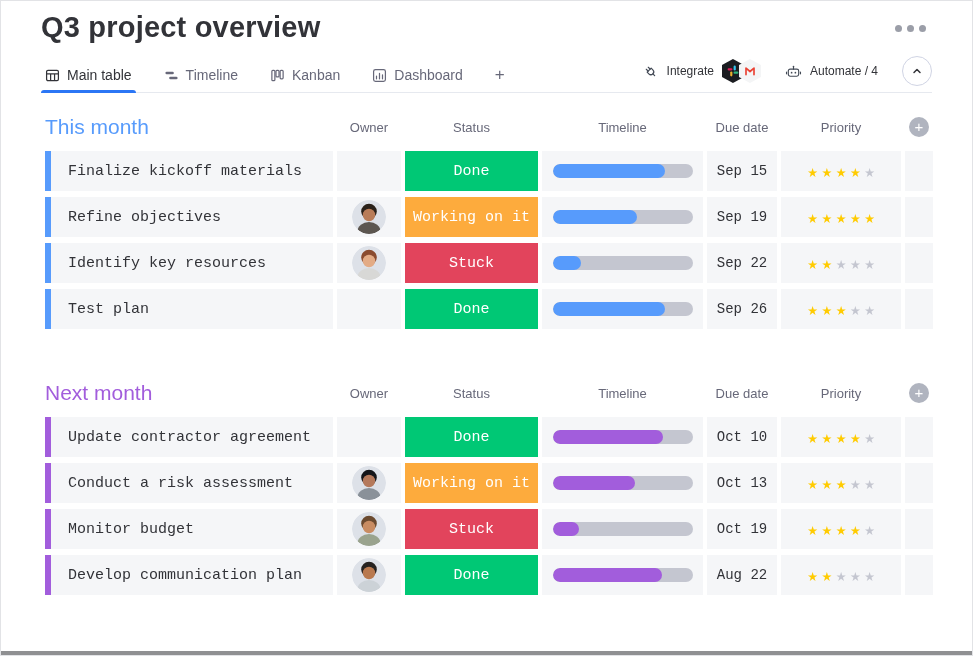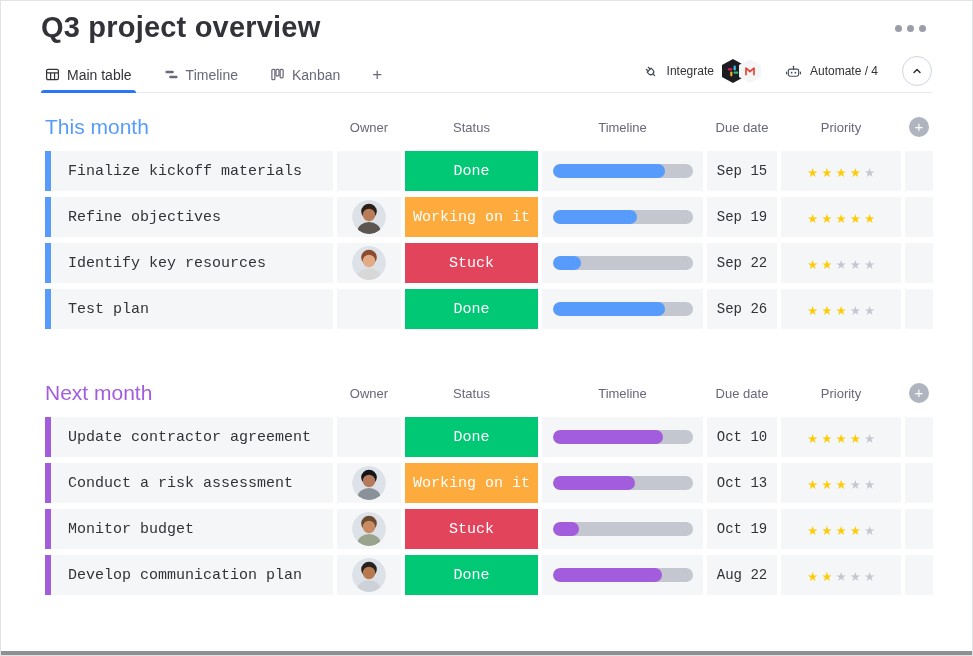--- a/index.html
+++ b/index.html
@@ -14,21 +14,21 @@
     color: #323338;
   }
   
   .board-header { display:flex; justify-content:space-between; align-items:flex-start; padding: 10px 44px 0 40px; }
   .board-title { margin:0; font-size:29px; font-weight:700; color:#323338; letter-spacing:.2px; }
   .dots-btn { border:none; background:none; display:flex; gap:5px; padding:6px 2px; margin-top:8px; cursor:pointer; }
   .dots-btn i { width:7px; height:7px; border-radius:50%; background:#9b9ea8; display:block; }
   
   .tabbar { display:flex; justify-content:space-between; align-items:flex-end; margin: 12px 40px 0 40px; border-bottom:1px solid #e6e9ef; }
   .tabs-left { display:flex; align-items:flex-end; }
-  .tab { display:inline-flex; align-items:flex-start; gap:7px; padding: 4px 4px 9px 4px; margin-right:24px; font-size:14px; color:#676879; cursor:pointer; position:relative; }
+  .tab { display:inline-flex; align-items:flex-end; gap:7px; padding: 4px 4px 9px 4px; margin-right:24px; font-size:14px; color:#676879; cursor:pointer; position:relative; }
   .tab .tab-icon { display:inline-flex; line-height:0; }
   .tab.active { color:#323338; }
   .tab.active::after { content:""; position:absolute; left:0; right:0; bottom:-1px; height:3px; border-radius:3px 3px 0 0; background:#2b76f5; }
   .tab-plus { font-size:17px; padding-bottom:7px; }
   .tabs-right { display:flex; align-items:center; gap:24px; padding-bottom:6px; }
   .tool-btn { display:flex; align-items:center; gap:8px; background:none; border:none; font-size:12px; color:#323338; font-family:inherit; cursor:pointer; padding:0; }
   .tool-btn .t-icon { display:inline-flex; line-height:0; color:#434a56; }
   .badges { display:flex; align-items:center; }
   .hexa { display:inline-flex; align-items:center; justify-content:center; width:22px; height:24px; clip-path: polygon(50% 0,100% 25%,100% 75%,50% 100%,0 75%,0 25%); }
   .hexa.slack { background:#1b1d21; }
@@ -94,20 +94,29 @@
       <div class="tab">
         <span class="tab-icon">
           <svg width="15" height="15" viewBox="0 0 16 16" fill="none" stroke="currentColor" stroke-width="1.3">
             <rect x="2" y="2.5" width="3.2" height="11" rx="1"></rect>
             <rect x="6.4" y="2.5" width="3.2" height="7" rx="1"></rect>
             <rect x="10.8" y="2.5" width="3.2" height="9" rx="1"></rect>
           </svg>
         </span>
         <span class="tab-label">Kanban</span>
       </div>
+      <div class="tab">
+        <span class="tab-icon">
+          <svg width="15" height="15" viewBox="0 0 16 16" fill="none" stroke="currentColor" stroke-width="1.3">
+            <rect x="1.7" y="1.7" width="12.6" height="12.6" rx="2"></rect>
+            <path d="M4.8 11.5V8.7M8 11.5V5.6M11.2 11.5V7.2" stroke-linecap="round"></path>
+          </svg>
+        </span>
+        <span class="tab-label">Dashboard</span>
+      </div>
       <div class="tab tab-plus">
         <span class="tab-label">+</span>
       </div>
     </div>
   <div class="tabs-right">
     <button class="tool-btn">
       <span class="t-icon">
         <svg width="17" height="17" viewBox="0 0 18 18" fill="none" stroke="currentColor" stroke-width="1.3" stroke-linecap="round" stroke-linejoin="round">
             <g transform="rotate(-45 9 9)">
               <path d="M6 7h6v2.5a3 3 0 0 1-6 0V7z"></path>

